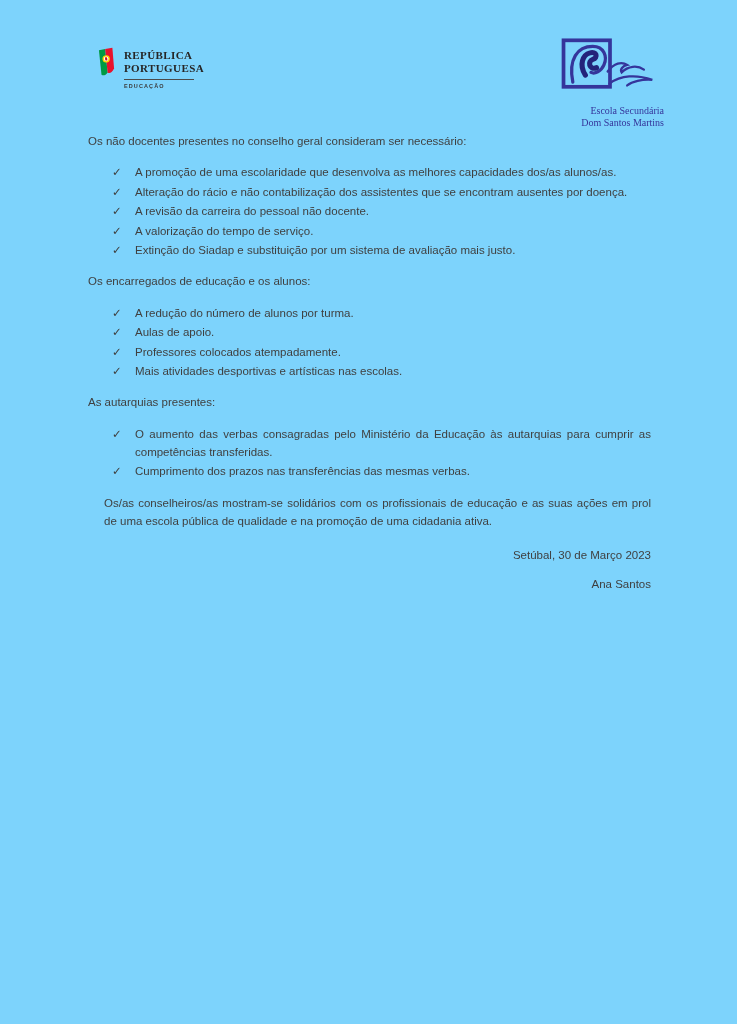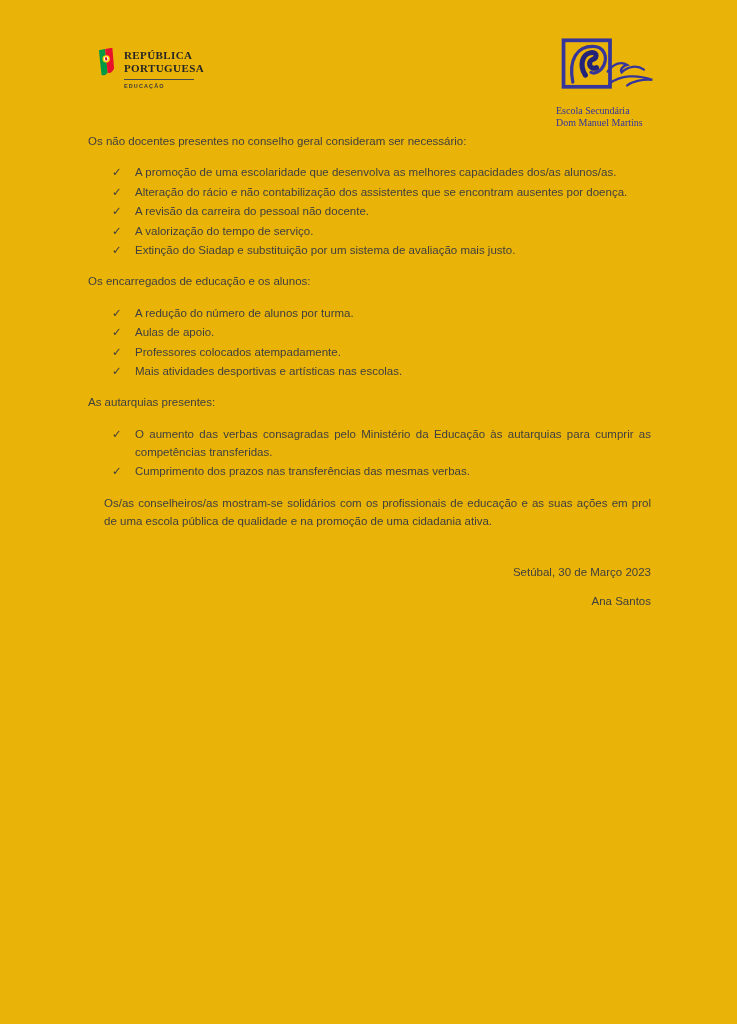--- a/index.html
+++ b/index.html
@@ -1,21 +1,21 @@
 <!DOCTYPE html>
 <html><head>
 <meta charset="utf-8">
 <style>
   * { box-sizing: border-box; }
   html, body { margin: 0; padding: 0; background: #ffffff; }
   .page {
     position: relative;
     width: 737px;
     height: 1024px;
-    background: #eab308;
+    background: #7dd3fc;
     font-family: "Liberation Sans", sans-serif;
     color: #3f3f3f;
     overflow: hidden;
   }
 
   
   .gov-logo {
     position: absolute;
     left: 96px;
     top: 46px;
@@ -46,21 +46,21 @@
     font-weight: bold;
     letter-spacing: 1.1px;
     color: #3a3a3a;
   }
 
   .school-logo {
     position: absolute;
     left: 556px;
     top: 38px;
     width: 108px;
-    text-align: left;
+    text-align: right;
   }
   .school-emblem { display: block; margin: 0 auto 1px auto; }
   .school-name {
     font-family: "Liberation Serif", serif;
     font-size: 10px;
     line-height: 1.15;
     color: #35359b;
     white-space: nowrap;
   }
 
@@ -84,21 +84,21 @@
     padding-left: 24px;
     margin-bottom: 1px;
   }
   .check {
     flex: none;
     width: 23px;
     color: #3f3f3f;
   }
   .item-text { flex: 1; text-align: justify; }
   .para { margin: 0 0 12px 16px; text-align: justify; }
-  .closing { margin-top: 32px; }
+  .closing { margin-top: 15px; }
   .closing p { margin: 0 0 10.5px 0; text-align: right; }
 </style>
 </head>
 <body>
 
 <div class="page">
 
   <div class="gov-logo">
     <svg class="gov-flag" width="21" height="32" viewBox="0 0 40 60" aria-hidden="true">
       <g transform="rotate(-6 20 30)">
@@ -119,21 +119,21 @@
 
   <div class="school-logo">
     <svg class="school-emblem" width="98" height="66" viewBox="0 0 210 142" aria-hidden="true">
       <rect x="5" y="5" width="100" height="100" fill="none" stroke="#35359b" stroke-width="8"></rect>
       <path d="M 25 95 C 15 45, 35 18, 68 18 C 92 18, 100 40, 92 58 C 86 72, 72 78, 64 74" fill="none" stroke="#35359b" stroke-width="7" stroke-linecap="round"></path>
       <path d="M 52 80 C 38 58, 46 36, 62 32 C 76 28, 80 42, 68 46 C 56 50, 60 70, 76 64" fill="none" stroke="#23237a" stroke-width="11" stroke-linecap="round"></path>
       <path d="M 100 72 C 114 54, 130 50, 142 58 C 132 60, 126 68, 130 74 C 144 60, 164 58, 178 68" fill="none" stroke="#35359b" stroke-width="5" stroke-linecap="round"></path>
       <path d="M 104 98 C 128 80, 162 78, 196 90 C 174 88, 152 94, 142 102" fill="none" stroke="#35359b" stroke-width="5" stroke-linecap="round"></path>
     </svg>
     <div class="school-name">Escola Secundária</div>
-    <div class="school-name">Dom Manuel Martins</div>
+    <div class="school-name">Dom Santos Martins</div>
   </div>
 
   <main class="doc-body">
 
     <p class="intro">Os não docentes presentes no conselho geral consideram ser necessário:</p>
     <ul class="checklist">
       <li>
         <span class="check">✓</span>
         <span class="item-text">A promoção de uma escolaridade que desenvolva as melhores capacidades dos/as alunos/as.</span>
       </li>

